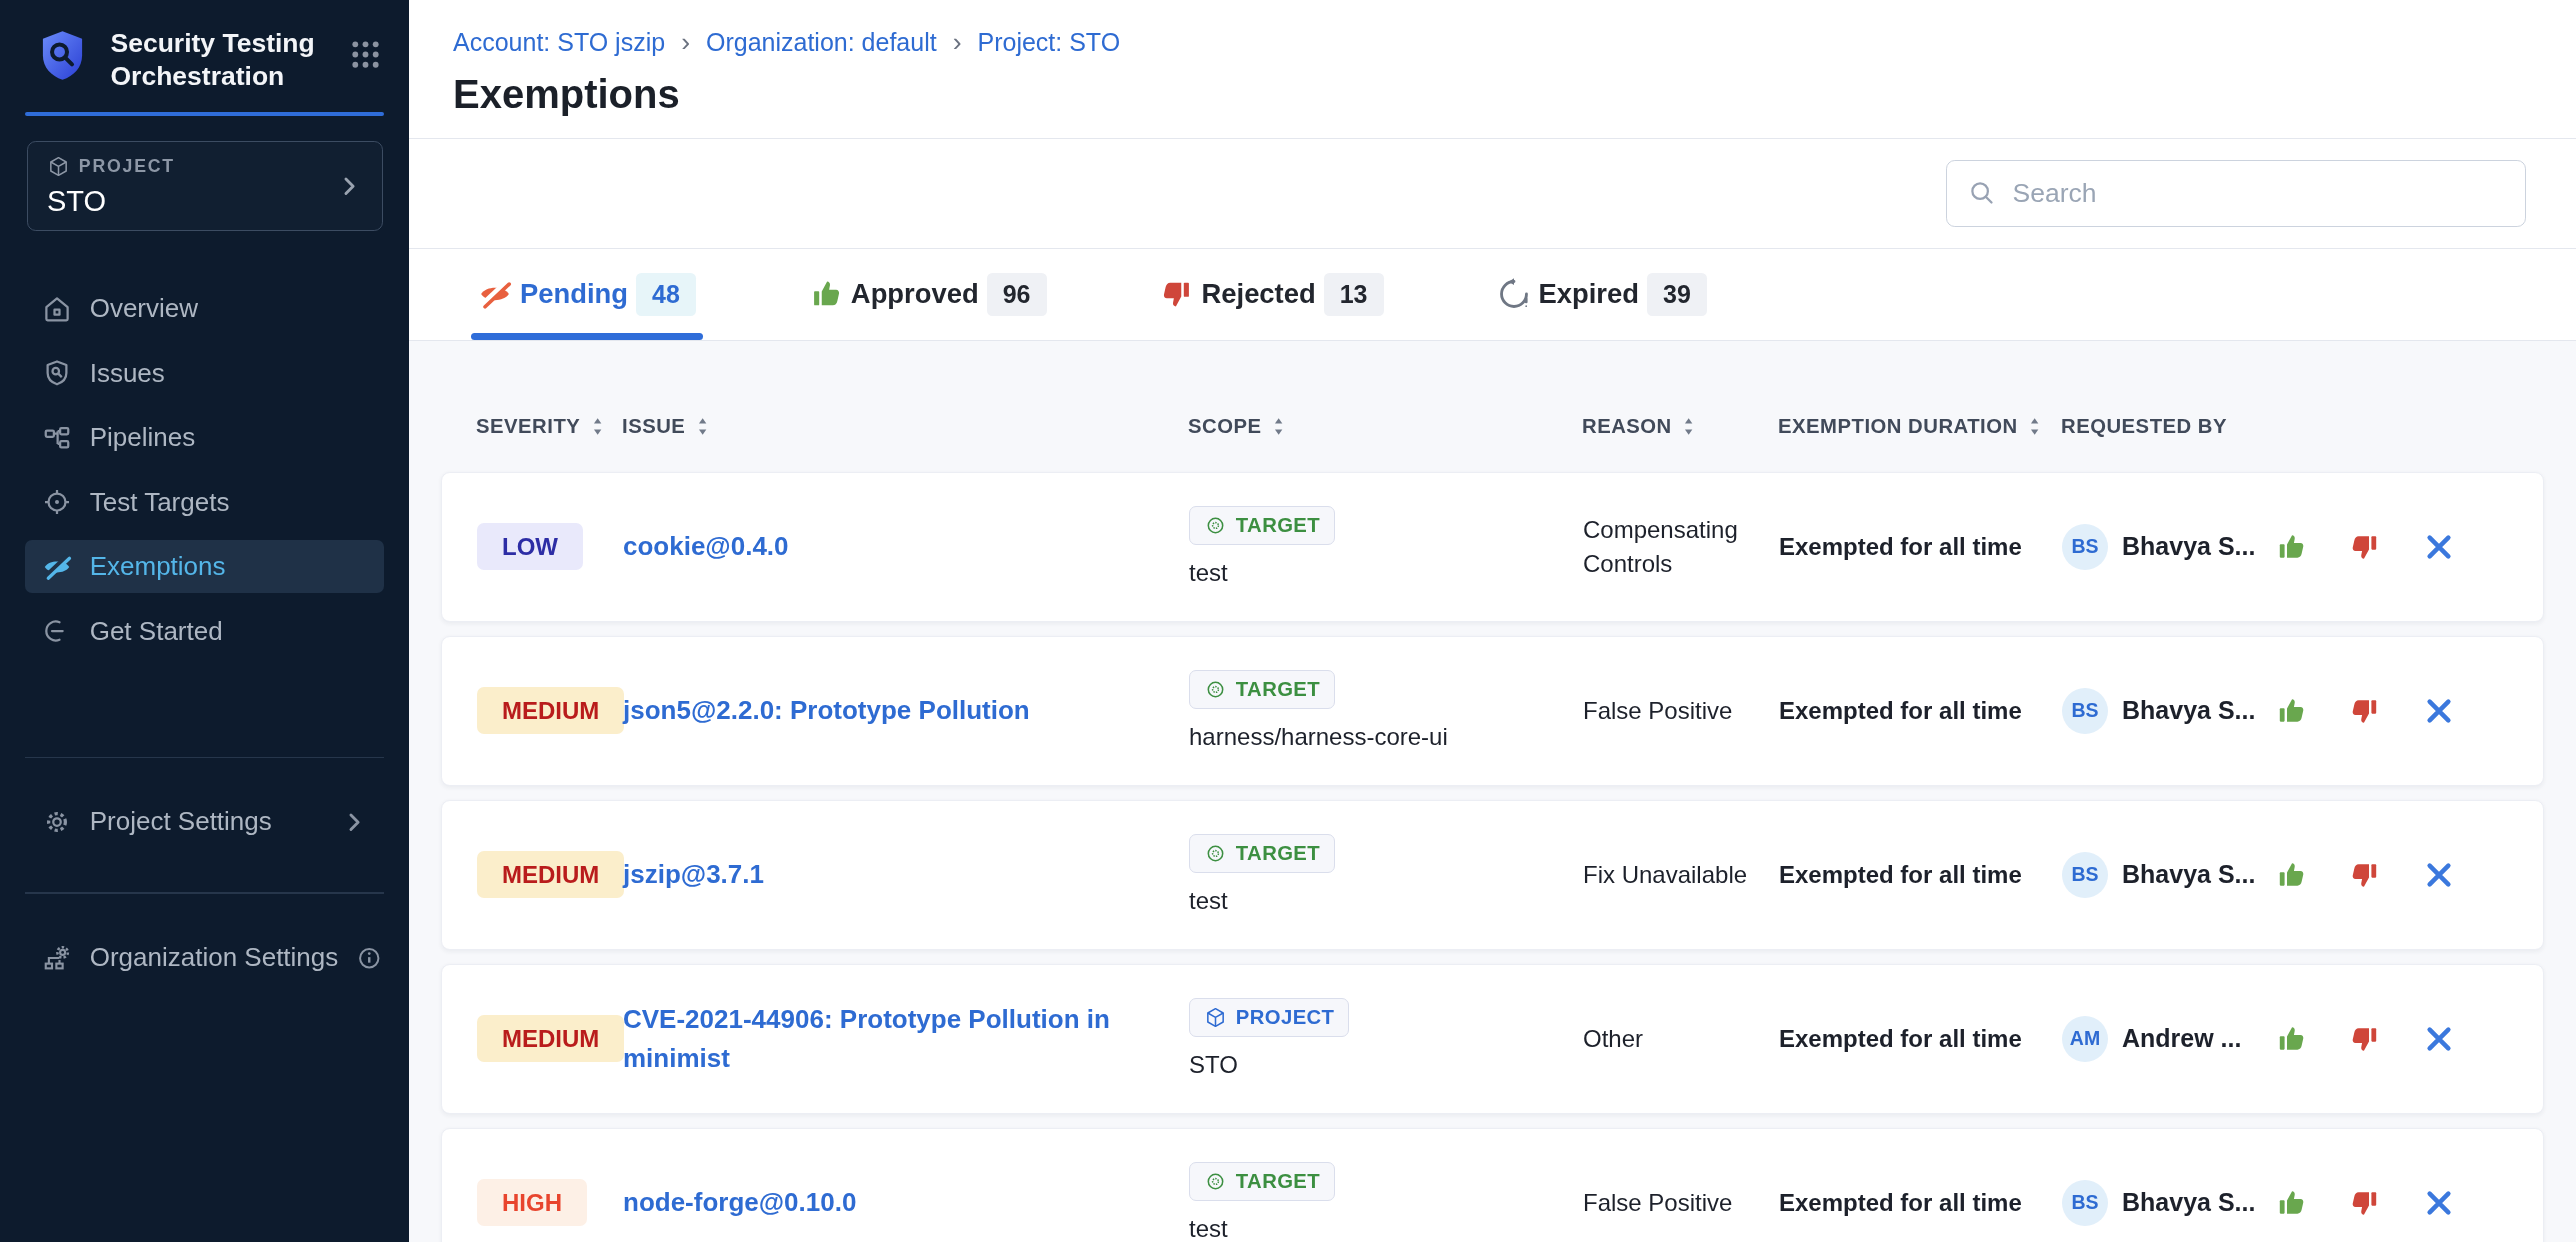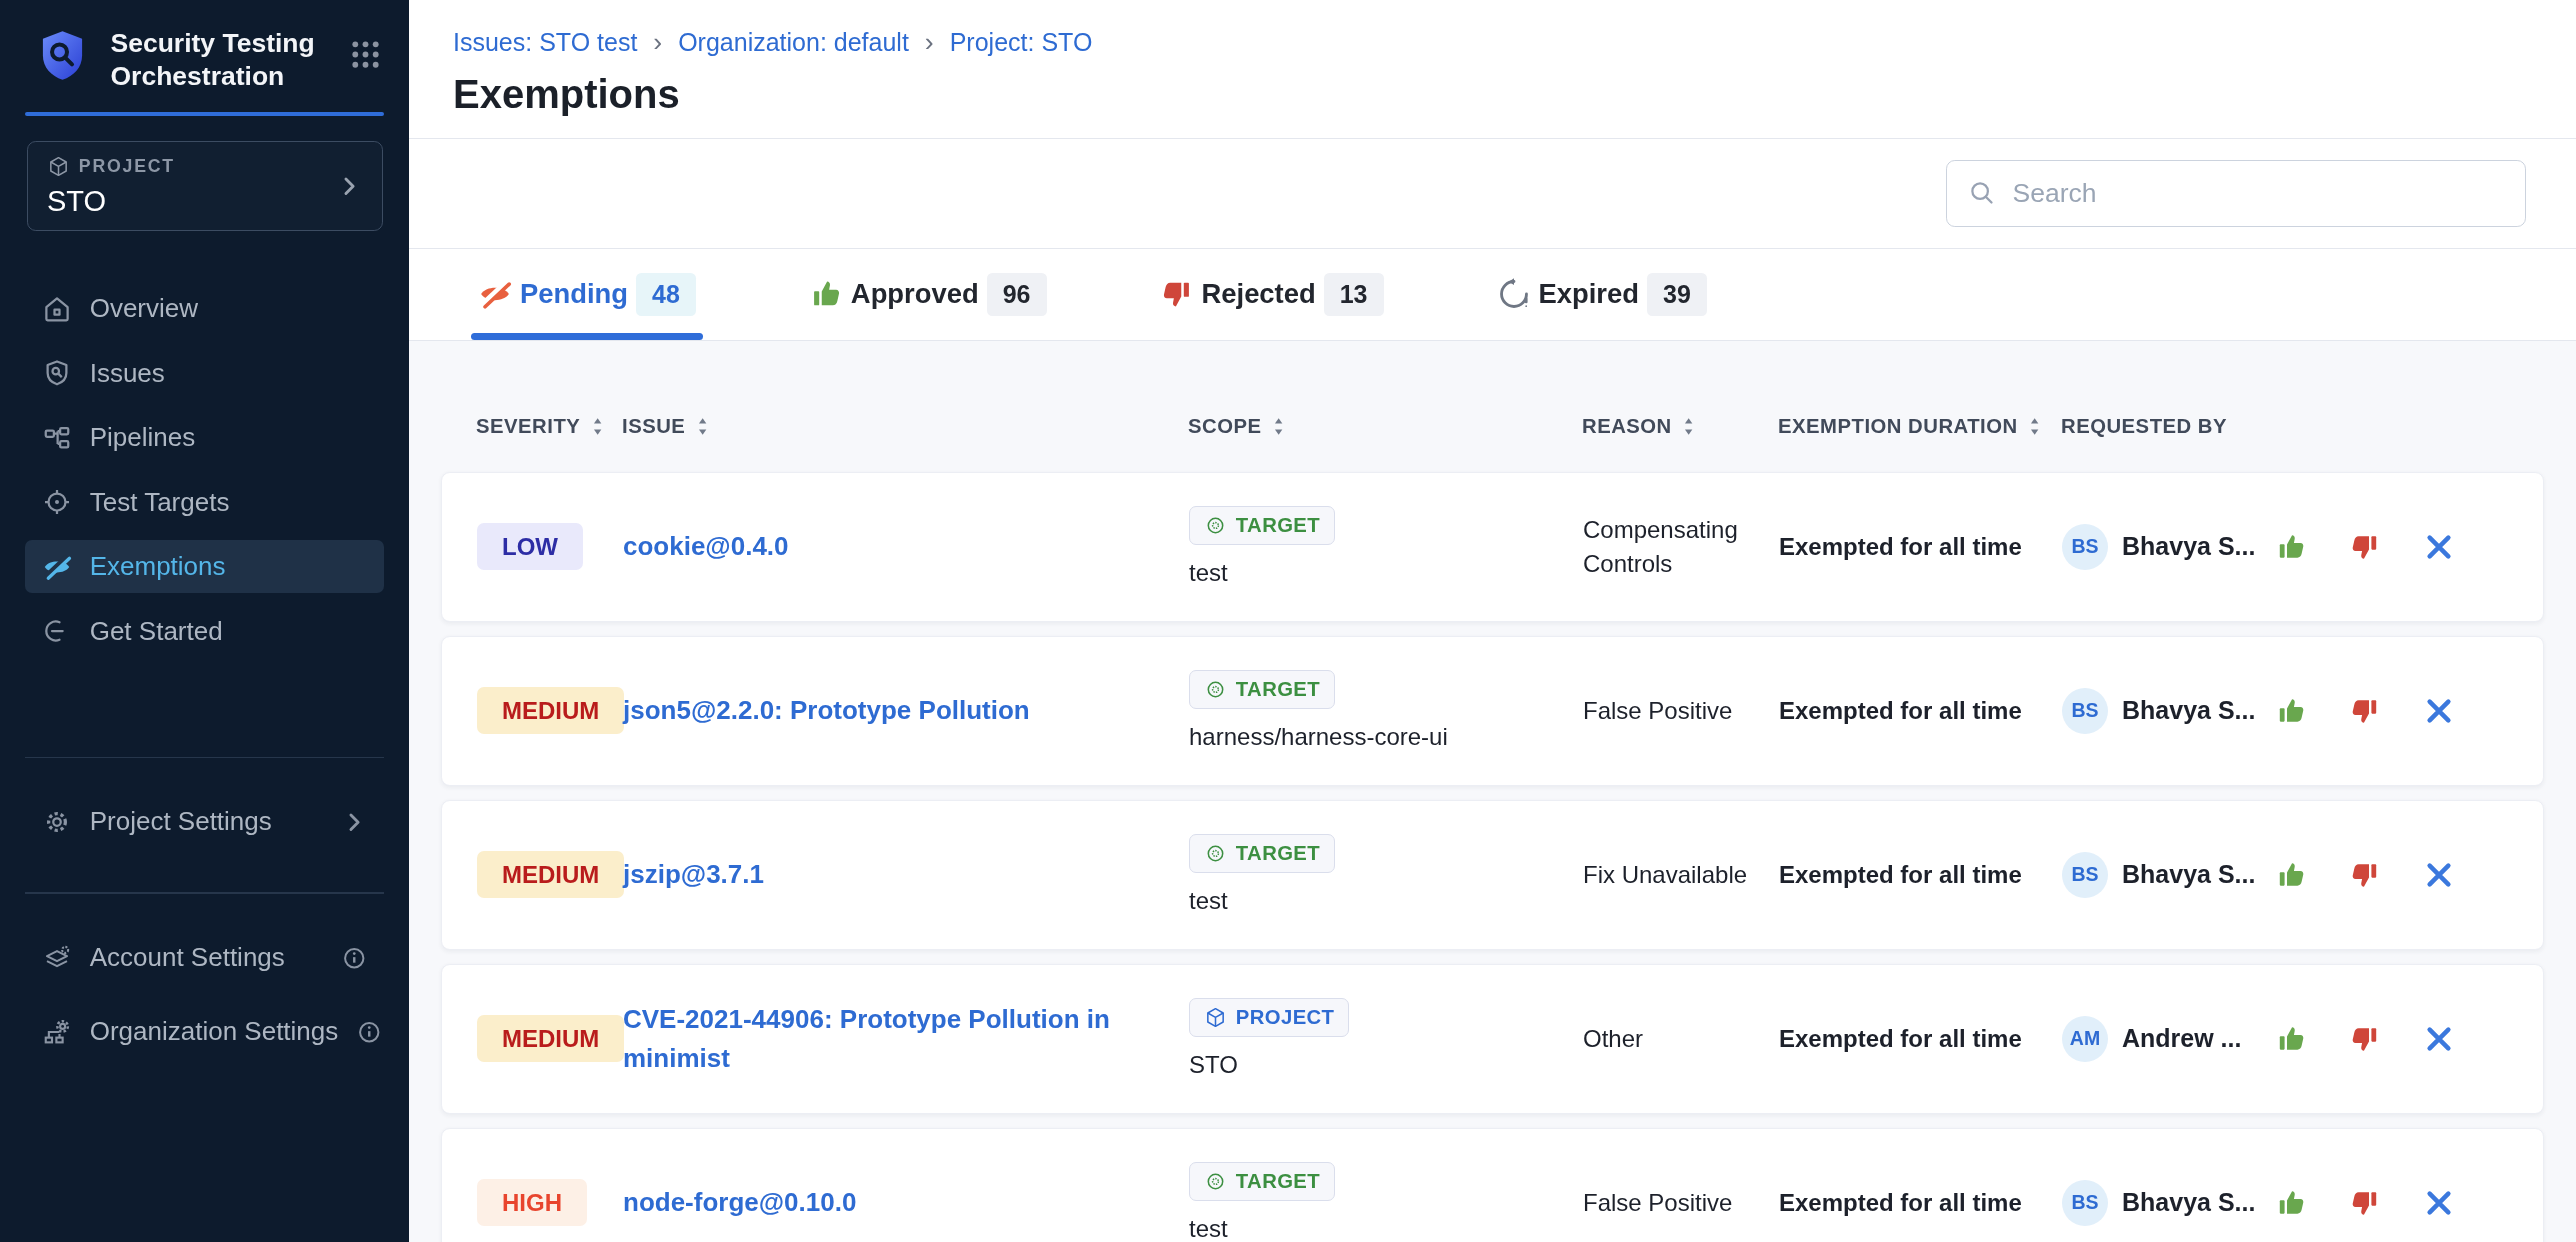--- a/index.html
+++ b/index.html
@@ -236,37 +236,20 @@
           <svg viewBox="0 0 24 24" fill="none" stroke="currentColor" stroke-width="2.6" stroke-linecap="round" stroke-linejoin="round">
             <path d="M9 5.5 15.5 12 9 18.5"></path>
           </svg>
         </span>
   </button>
     </div>
   <div class="sb-divider div-2"></div>
   <div class="footer-group" id="footer-bottom">
       <button class="nav-item footer-item">
     <span class="nav-icon">
-          <svg viewBox="0 0 24 24" fill="none" stroke="currentColor" stroke-width="1.7" stroke-linejoin="round">
-            <path d="M4 10.5 12 6.5 20 10.5 12 14.5 Z"></path>
-            <path d="M4 14.5 12 18.5 20 14.5"></path>
-            <circle cx="18.5" cy="5.5" r="2.4" stroke-dasharray="1.6 1.2"></circle>
-          </svg>
-        </span>
-    <span class="nav-label">Account Settings</span>
-    <span class="nav-end">
-          <svg viewBox="0 0 24 24" fill="none" stroke="currentColor" stroke-width="1.8">
-            <circle cx="12" cy="12" r="8.3"></circle>
-            <path d="M12 11 v5" stroke-width="2.2"></path>
-            <circle cx="12" cy="7.8" r="1.2" fill="currentColor" stroke="none"></circle>
-          </svg>
-        </span>
-  </button>
-      <button class="nav-item footer-item">
-    <span class="nav-icon">
           <svg viewBox="0 0 24 24" fill="none" stroke="currentColor" stroke-width="1.7">
             <circle cx="16.5" cy="7.5" r="2"></circle>
             <circle cx="16.5" cy="7.5" r="4.2" stroke-width="2" stroke-dasharray="2 1.7"></circle>
             <rect x="3" y="16.5" width="5" height="3.8"></rect>
             <rect x="11.5" y="16.5" width="5" height="3.8"></rect>
             <path d="M5.5 16.5 V12 H14 M14 16.5 V13.5"></path>
           </svg>
         </span>
     <span class="nav-label">Organization Settings</span>
     <span class="nav-end">
@@ -276,21 +259,21 @@
             <circle cx="12" cy="7.8" r="1.2" fill="currentColor" stroke="none"></circle>
           </svg>
         </span>
   </button>
     </div>
 </aside>
 
 <main>
   <header class="page-header">
     <nav class="breadcrumb" id="breadcrumb">
-        <a class="crumb">Issues: STO test</a>
+        <a class="crumb">Account: STO jszip</a>
         <span class="crumb-sep">›</span>
         <a class="crumb">Organization: default</a>
         <span class="crumb-sep">›</span>
         <a class="crumb">Project: STO</a>
       </nav>
     <h1 class="page-title">Exemptions</h1>
   </header>
 
   <div class="toolbar">
     <div class="search-box">

